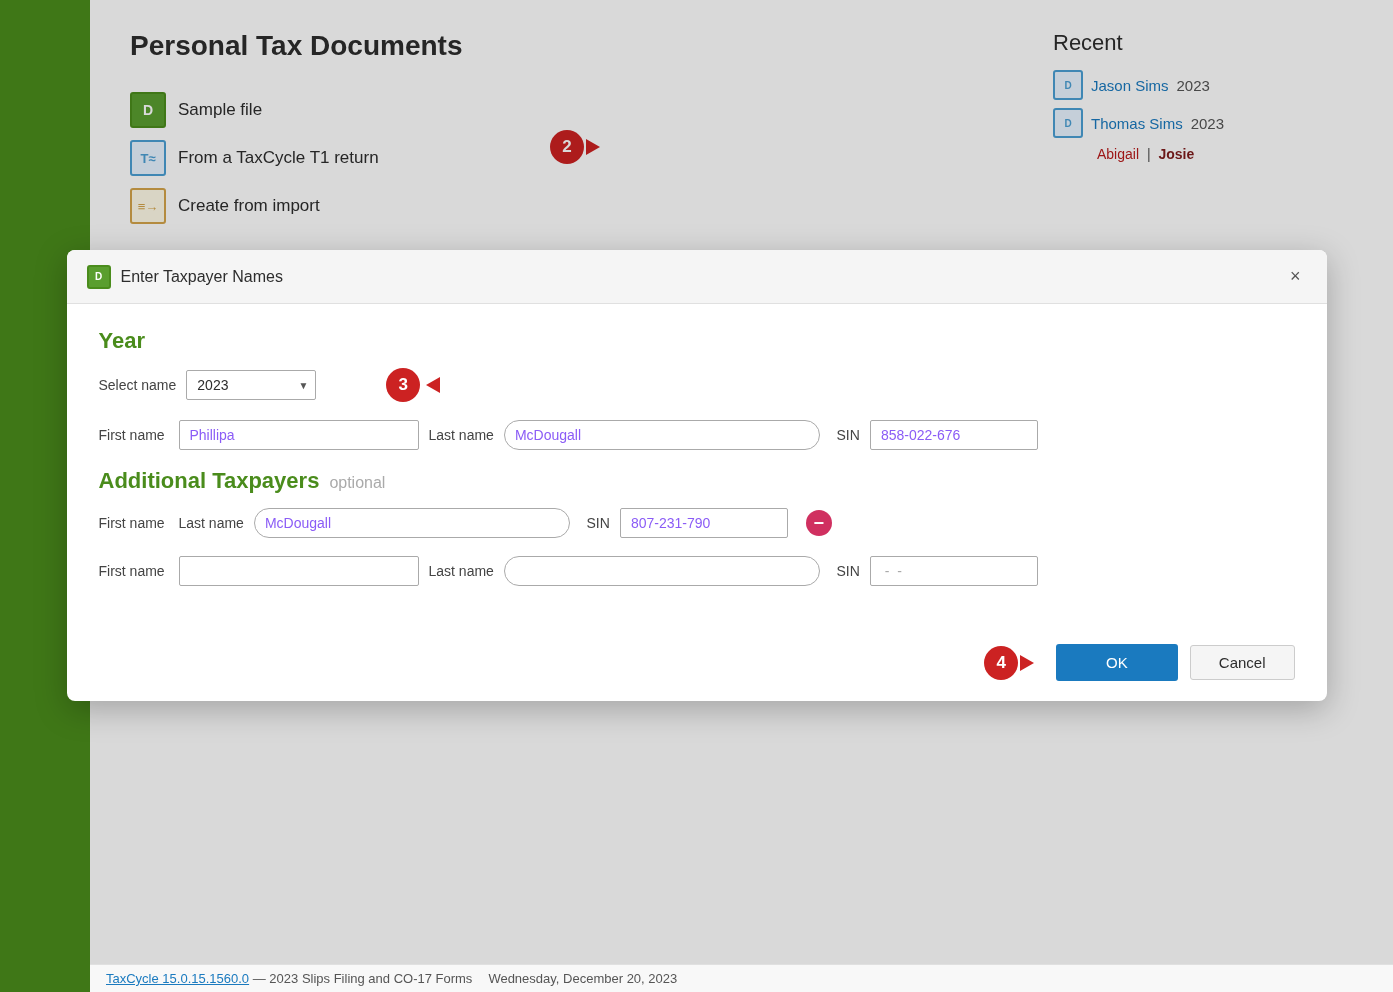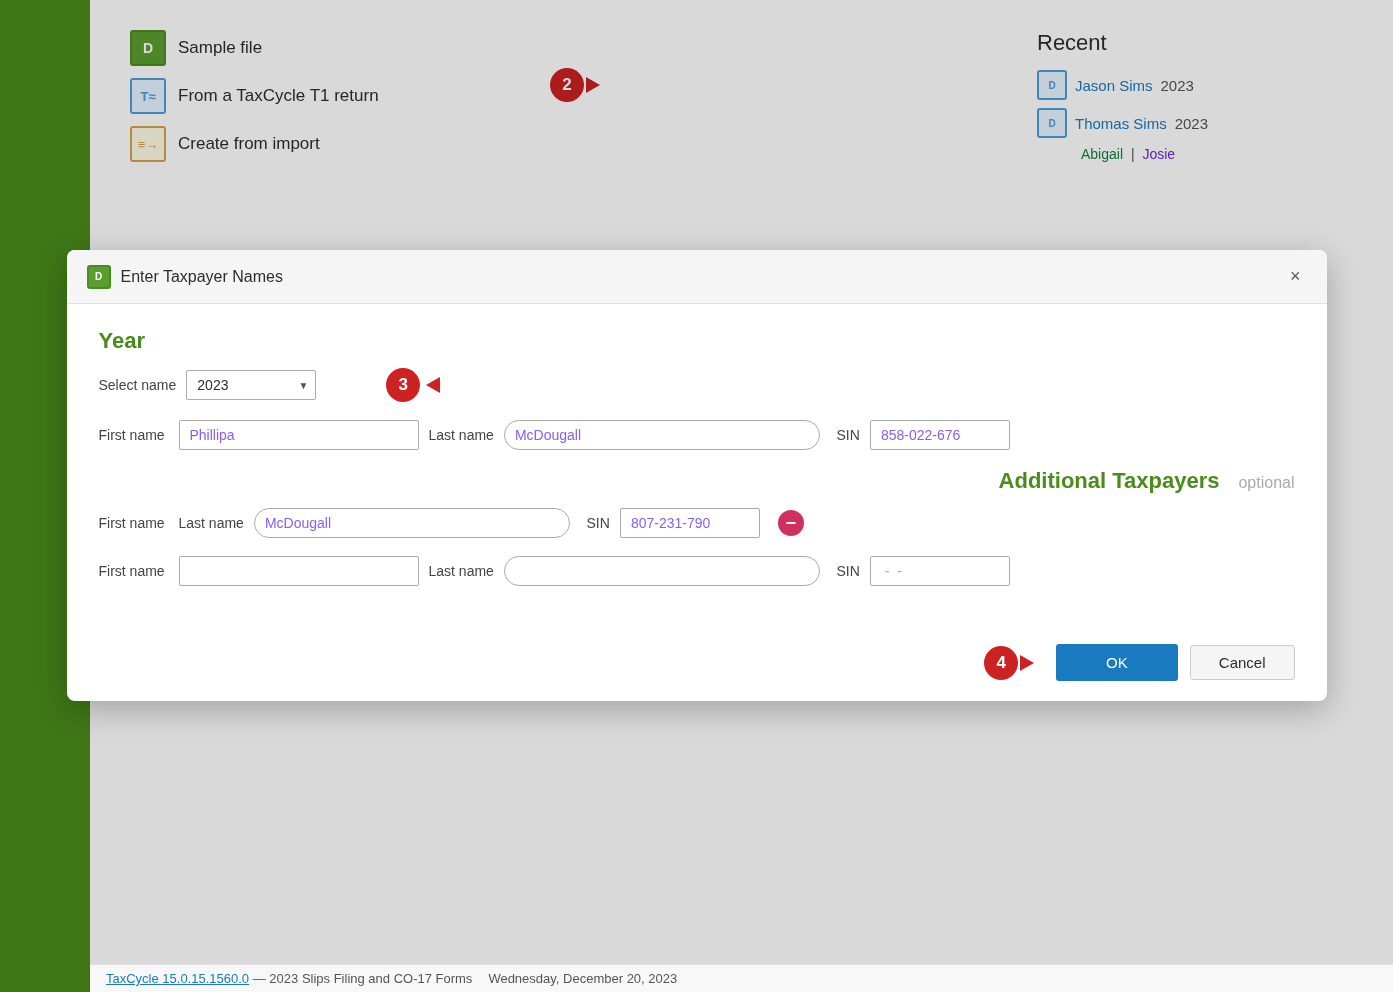--- a/index.html
+++ b/index.html
@@ -94,21 +94,21 @@
       align-items: center;
       justify-content: center;
       font-size: 13px;
       color: #d4a44a;
       border-radius: 3px;
     }
 
     .recent-panel {
       position: absolute;
       top: 30px;
-      right: 56px;
+      right: 40px;
       width: 300px;
     }
 
     .recent-title {
       font-size: 22px;
       font-weight: 400;
       color: #2d2d2d;
       margin-bottom: 14px;
     }
 
@@ -230,21 +230,21 @@
     .input-firstname {
       width: 240px;
     }
 
     .input-lastname {
       width: 316px;
       border-radius: 15px;
     }
 
     .input-sin {
-      width: 140px;
+      width: 168px;
     }
 
     .year-select {
       border: 1px solid #aaa;
       border-radius: 2px;
       padding: 6px 30px 6px 10px;
       font-size: 14px;
       color: #2d2d2d;
       background: #fff;
       appearance: none;
@@ -266,23 +266,22 @@
       top: 50%;
       transform: translateY(-50%);
       font-size: 10px;
       color: #555;
       pointer-events: none;
     }
 
     .additional-header {
       display: flex;
       align-items: baseline;
-      gap: 19px;
+      gap: 10px;
       margin-bottom: 14px;
-      justify-content: flex-end;
     }
 
     .additional-label {
       font-size: 22px;
       font-weight: 600;
       color: #4a8c1c;
     }
 
     .optional-label {
       font-size: 16px;
@@ -430,20 +429,21 @@
       color: #4a9fd4;
       flex-shrink: 0;
     }
   </style>
 </head>
 <body>
 
 <div class="bg-page">
   <div class="left-sidebar"></div>
   <div class="main-content">
+    <div class="page-title">Personal Tax Documents</div>
 
     <div class="file-options">
 
       <div class="file-option-item">
         <div class="file-icon-sample">D</div>
         <span>Sample file</span>
       </div>
 
       <div class="file-option-item" style="position:relative;">
         <div class="file-icon-taxcycle">T≈</div>
@@ -469,23 +469,23 @@
         <span class="recent-item-name">Jason Sims</span>
         <span class="recent-item-year">2023</span>
       </div>
 
       <div class="recent-item">
         <div class="taxcycle-icon-small">D</div>
         <span class="recent-item-name">Thomas Sims</span>
         <span class="recent-item-year">2023</span>
       </div>
       <div class="recent-sub-items">
-        <span style="color:#15803d; cursor:pointer;text-align:center;">Abigail</span>
+        <span style="color:#b91c1c; cursor:pointer;text-align:center;">Abigail</span>
         <span style="color:#555;">|</span>
-        <span style="color:#6d28d9; cursor:pointer;">Josie</span>
+        <span style="color:#7f1d1d; cursor:pointer;font-weight:bold;">Josie</span>
       </div>
     </div>
   </div>
 </div>
 
 <div class="dialog-overlay">
   <div class="dialog">
 
     <div class="dialog-header">
       <div class="dialog-header-left">

